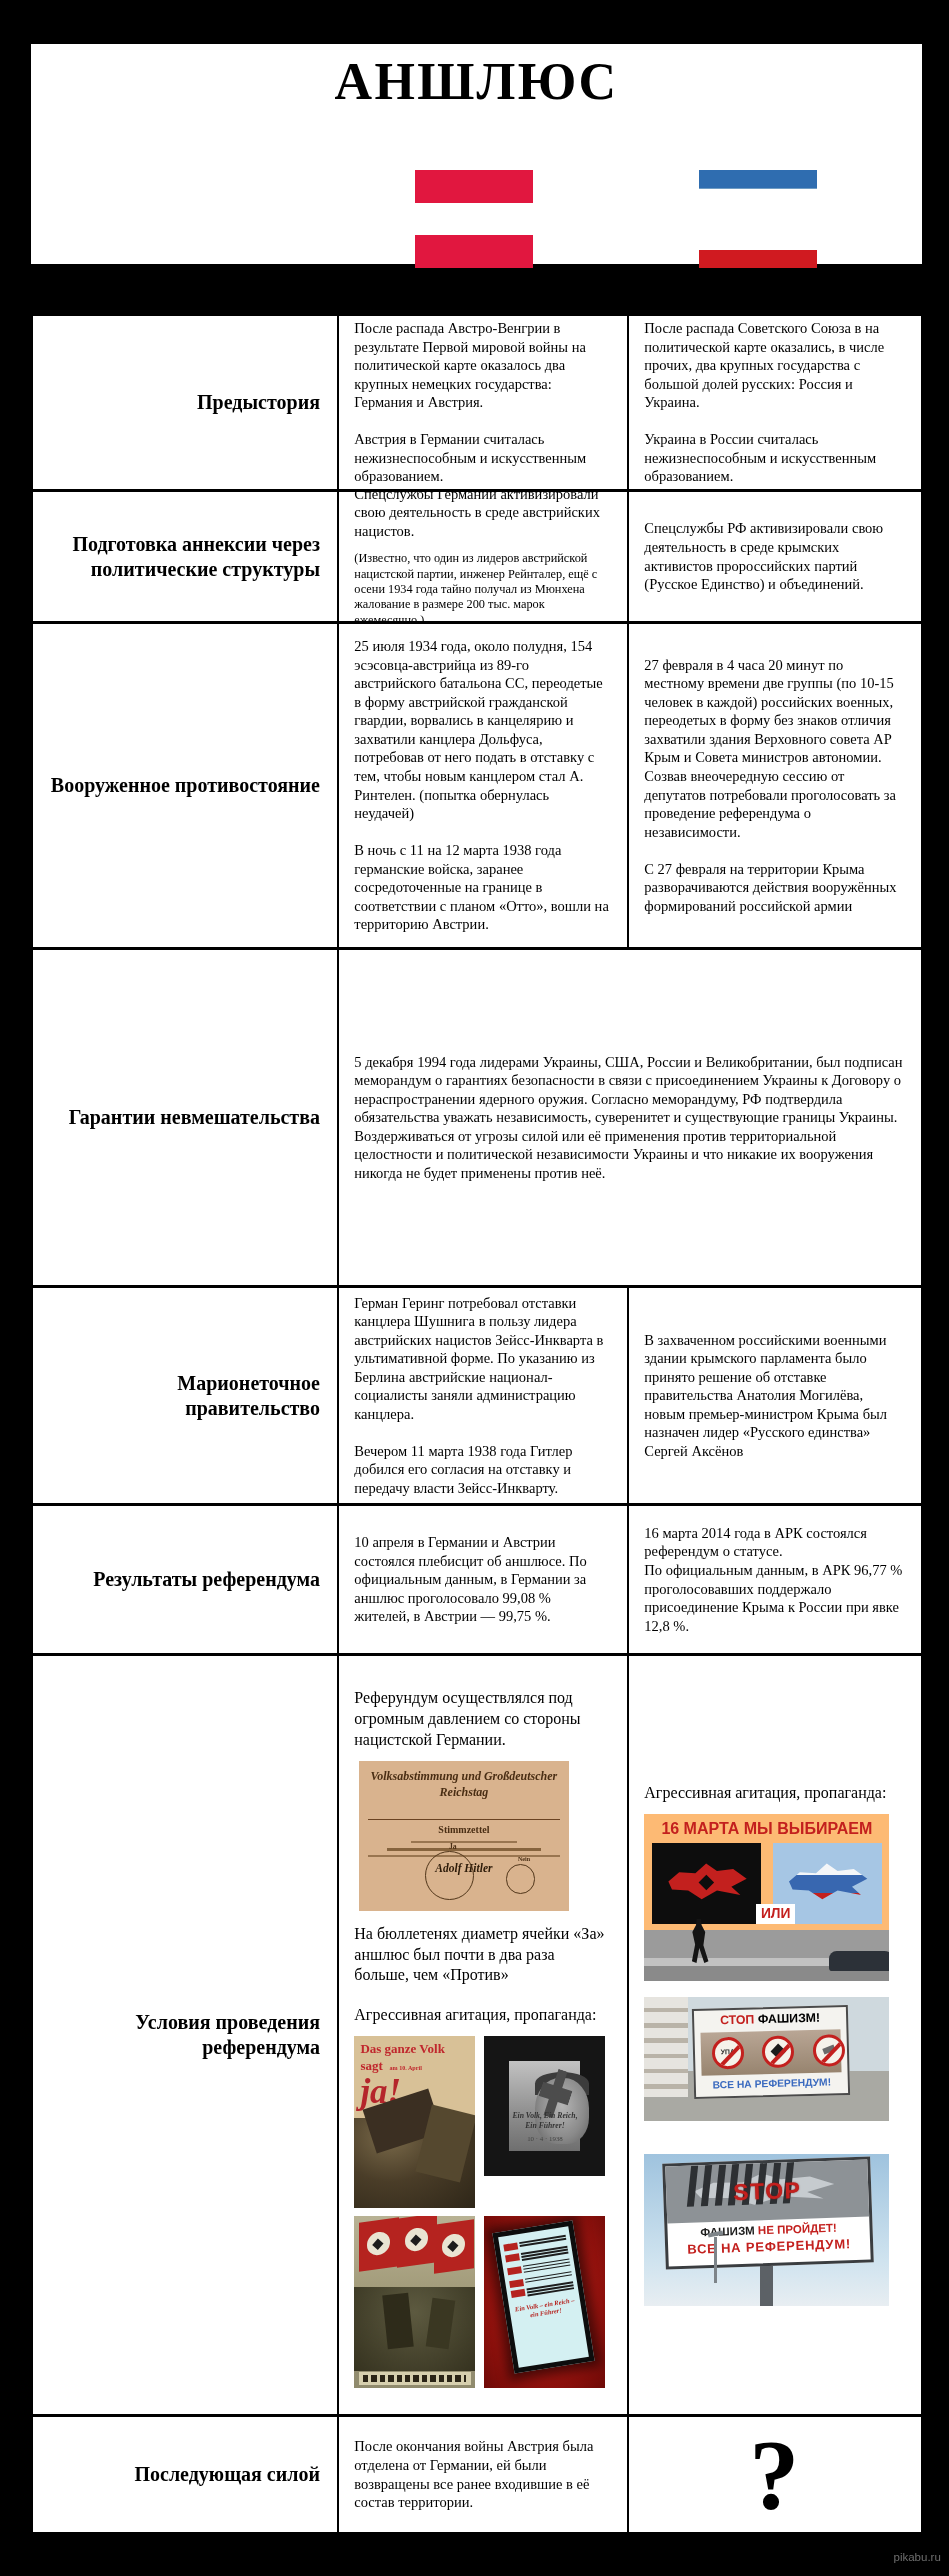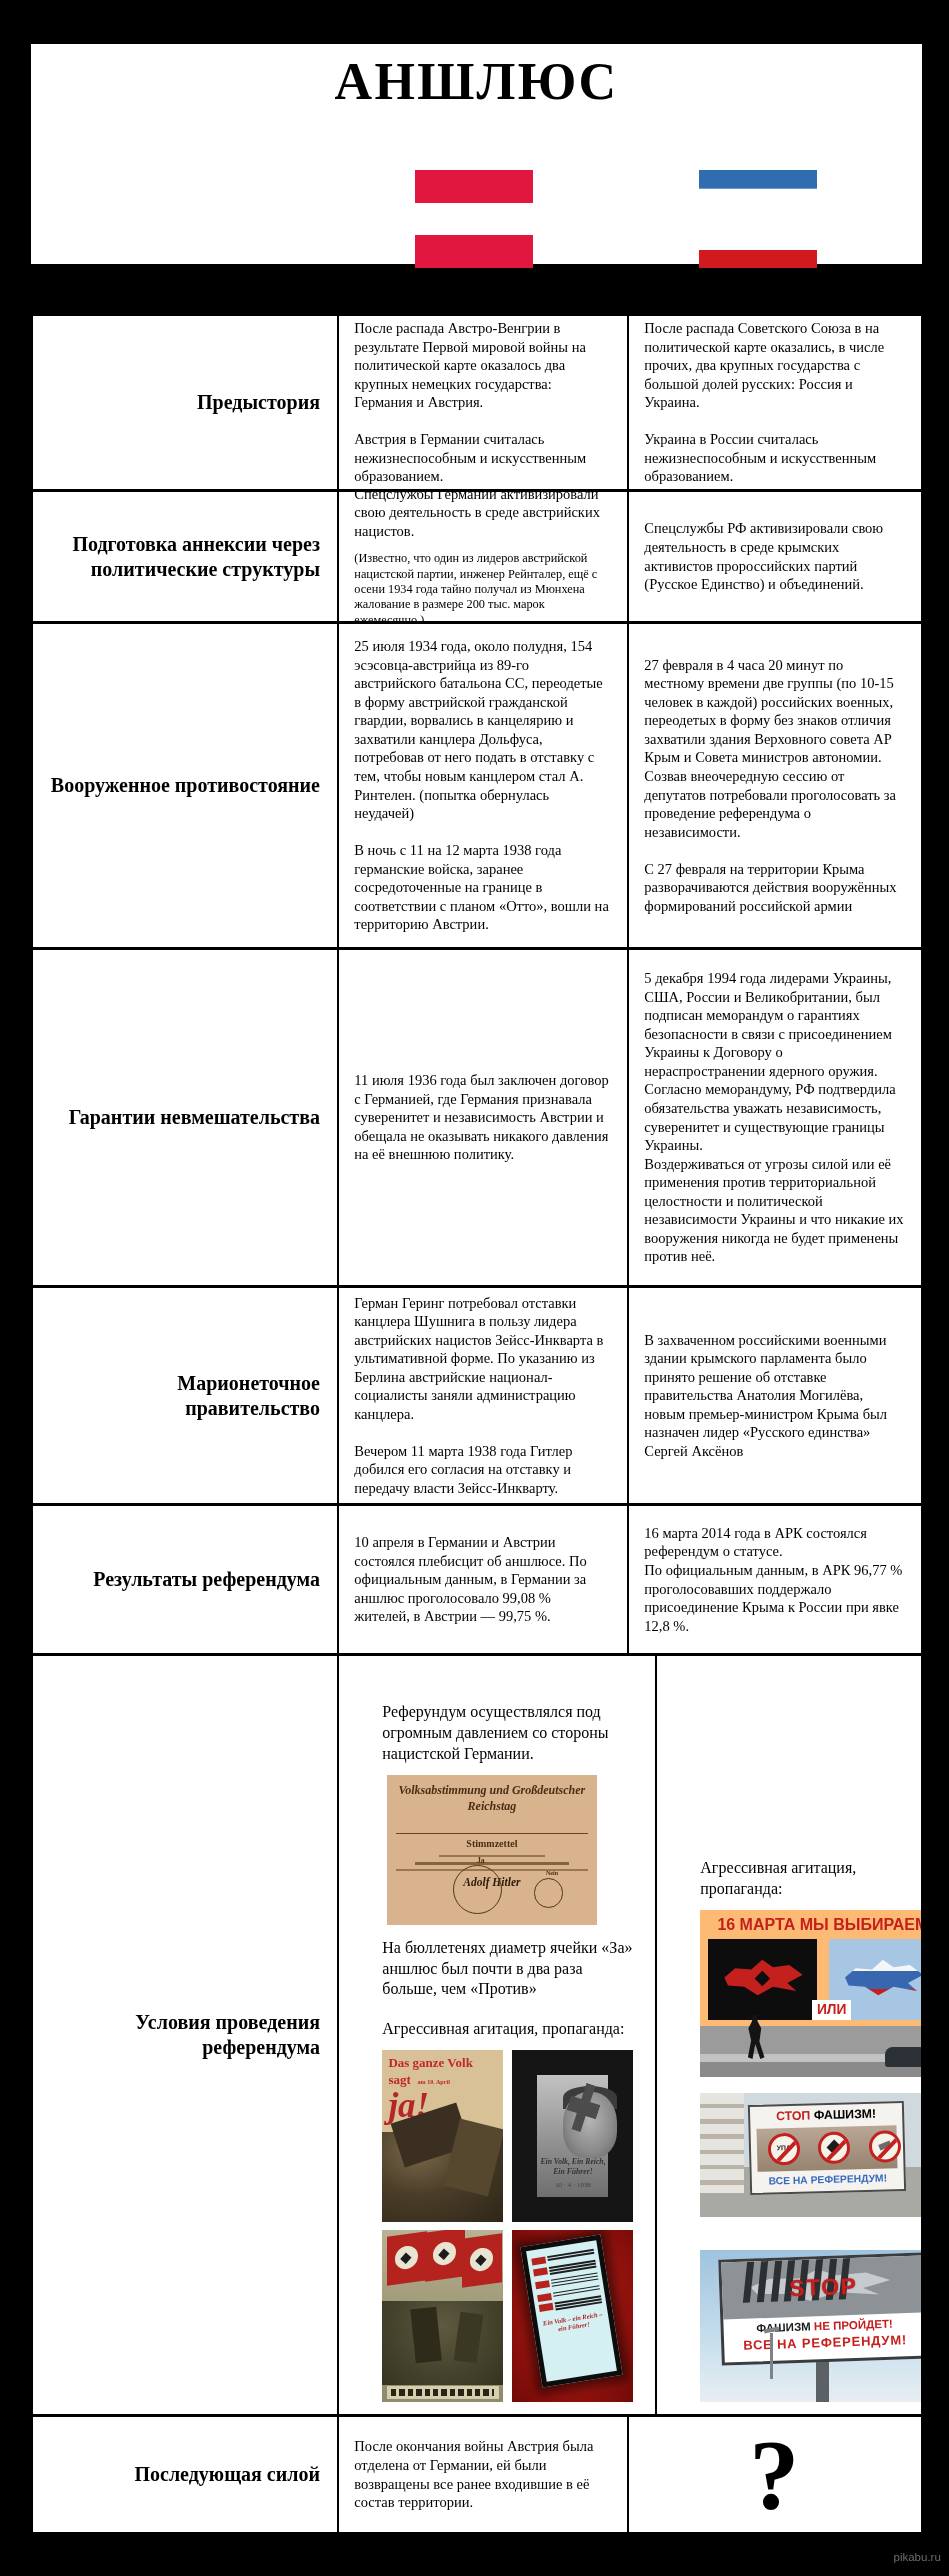--- a/index.html
+++ b/index.html
@@ -24,21 +24,21 @@
   .cell{box-sizing:border-box;overflow:hidden;display:flex;flex-direction:column;justify-content:center;}
   .cell-label{width:306px;border-right:2.3px solid #000;text-align:right;padding:7.7px 17px 7.7px 9.2px;font-weight:bold;font-size:20px;line-height:1.25;}
   .cell-a{width:290px;border-right:2.3px solid #000;}
   .cell-r{flex:1;}
   .cell-a,.cell-r{padding:12.3px 17px 12.3px 15.3px;font-size:14.5px;line-height:1.28;}
   .cell p{margin:0;}
   .cell p.sp{margin-top:18.4px;}
   .note-small{font-size:12.3px;line-height:1.25;margin-top:10.7px !important;}
 
   
-  .cond{justify-content:flex-end;margin-left:28px;}
+  .cond{justify-content:center;}
   .cond p{font-size:16px;line-height:1.3;}
   .cond .agit{margin-top:18.4px;}
 
   
   .ballot{width:210px;height:150px;background:#d9b38e;margin:10.7px 0 0 4.6px;position:relative;padding:7.7px 9.2px;box-sizing:border-box;}
   .ballot-header{font-size:12px;font-weight:bold;color:#4a2e14;text-align:center;border-bottom:1.5px solid #6b4322;padding-bottom:19px;font-style:italic;}
   .ballot-title{font-size:10px;color:#4a2e14;text-align:center;margin-top:4.6px;font-weight:bold;}
   .b-line{height:2.3px;background:#77552f;opacity:.65;margin-top:3.8px;}
   .b-line.short{width:55%;margin-left:auto;margin-right:auto;}
   .b-line.bold{height:3.1px;opacity:.85;width:80%;margin:4.6px auto 0;}
@@ -53,21 +53,21 @@
   .poster{position:relative;overflow:hidden;box-sizing:border-box;}
   .poster1{height:172px;background:#d8c197;padding:6.1px 6.1px 0;}
   .p1-l1{color:#c0272d;font-weight:bold;font-size:13px;line-height:1.05;}
   .p1-l2{color:#c0272d;font-weight:bold;font-size:13px;display:inline;}
   .p1-l2b{color:#c0272d;font-weight:bold;font-size:6.1px;margin-left:3.1px;display:inline;}
   .p1-ja{color:#b5252b;font-style:italic;font-weight:bold;font-size:35px;line-height:.9;margin-top:1.5px;}
   .p1-art{position:absolute;left:0;right:0;bottom:0;height:90px;
     background:radial-gradient(ellipse at 30% 20%,#7a6a4a 0%,#4a3d28 45%,#2e2618 100%);}
   .p1-art::before{content:"";position:absolute;left:13.8px;top:-20px;width:69px;height:46px;background:#3b2f22;transform:rotate(-18deg);}
   .p1-art::after{content:"";position:absolute;right:6.1px;top:-9.2px;width:46px;height:69px;background:#55482f;transform:rotate(14deg);}
-  .poster2{height:172px;background:#151515;padding:25px;}
+  .poster2{height:140px;background:#151515;padding:25px;}
   .p2-card{position:relative;width:100%;height:100%;background:linear-gradient(180deg,#c2c2c2,#8d8d8d 60%,#6f6f6f);}
   .p2-face{position:absolute;left:26px;top:17px;width:54px;height:66px;background:radial-gradient(ellipse at 50% 42%,#b5b5b5 0%,#8a8a8a 60%,#5f5f5f 100%);border-radius:46% 46% 40% 40%;}
   .p2-hair{position:absolute;left:26px;top:10.7px;width:54px;height:23px;background:#3c3c3c;border-radius:50% 50% 0 0;}
   .p2-cross{position:absolute;right:9.2px;top:7.7px;width:31px;height:49px;background:#4c4c4c;transform:rotate(18deg);clip-path:polygon(35% 0,65% 0,65% 35%,100% 35%,100% 65%,65% 65%,65% 100%,35% 100%,35% 65%,0 65%,0 35%,35% 35%);}
   .p2-caption{position:absolute;left:0;right:0;bottom:20px;text-align:center;font-size:7.7px;font-weight:bold;font-style:italic;color:#333;}
   .p2-date{position:absolute;left:0;right:0;bottom:7.7px;text-align:center;font-size:6.9px;color:#444;}
   .poster3{height:172px;background:linear-gradient(180deg,#b8b294 0%,#a49d7c 40%,#8f8a6d 100%);}
   .p3-flag{position:absolute;width:40px;height:49px;background:#b5231f;transform:skewY(-8deg);}
   .p3-flag .disc{position:absolute;left:7.7px;top:12.3px;width:23px;height:23px;background:#e9e4d2;border-radius:50%;}
   .p3-flag .mark{position:absolute;left:15.3px;top:20px;width:7.7px;height:7.7px;background:#1c1c1c;transform:rotate(45deg);}
@@ -192,23 +192,20 @@
       <div class="cell cell-r">
         <p>27 февраля в 4 часа 20 минут по местному времени две группы (по 10-15 человек в каждой) российских военных, переодетых в форму без знаков отличия захватили здания Верховного совета АР Крым и Совета министров автономии. Созвав внеочередную сессию от депутатов потребовали проголосовать за проведение референдума о независимости.</p>
         <p class="sp">С 27 февраля на территории Крыма разворачиваются действия вооружённых формирований российской армии</p>
       </div>
     </div>
 
     <div class="row" style="height:338px;">
       <div class="cell cell-label">
           <span>Гарантии невмешательства</span>
         </div>
-      <div class="cell cell-a">
-        <p>11 июля 1936 года был заключен договор с Германией, где Германия признавала суверенитет и независимость Австрии и обещала не оказывать никакого давления на её внешнюю политику.</p>
-      </div>
       <div class="cell cell-r">
         <p>5 декабря 1994 года лидерами Украины, США, России и Великобритании, был подписан меморандум о гарантиях безопасности в связи с присоединением Украины к Договору о нераспространении ядерного оружия. Согласно меморандуму, РФ подтвердила обязательства уважать независимость, суверенитет и существующие границы Украины.</p>
         <p>Воздерживаться от угрозы силой или её применения против территориальной целостности и политической независимости Украины и что никакие их вооружения никогда не будет применены против неё.</p>
       </div>
     </div>
 
     <div class="row" style="height:218px;">
       <div class="cell cell-label">
           <span>Марионеточное правительство</span>
         </div>

